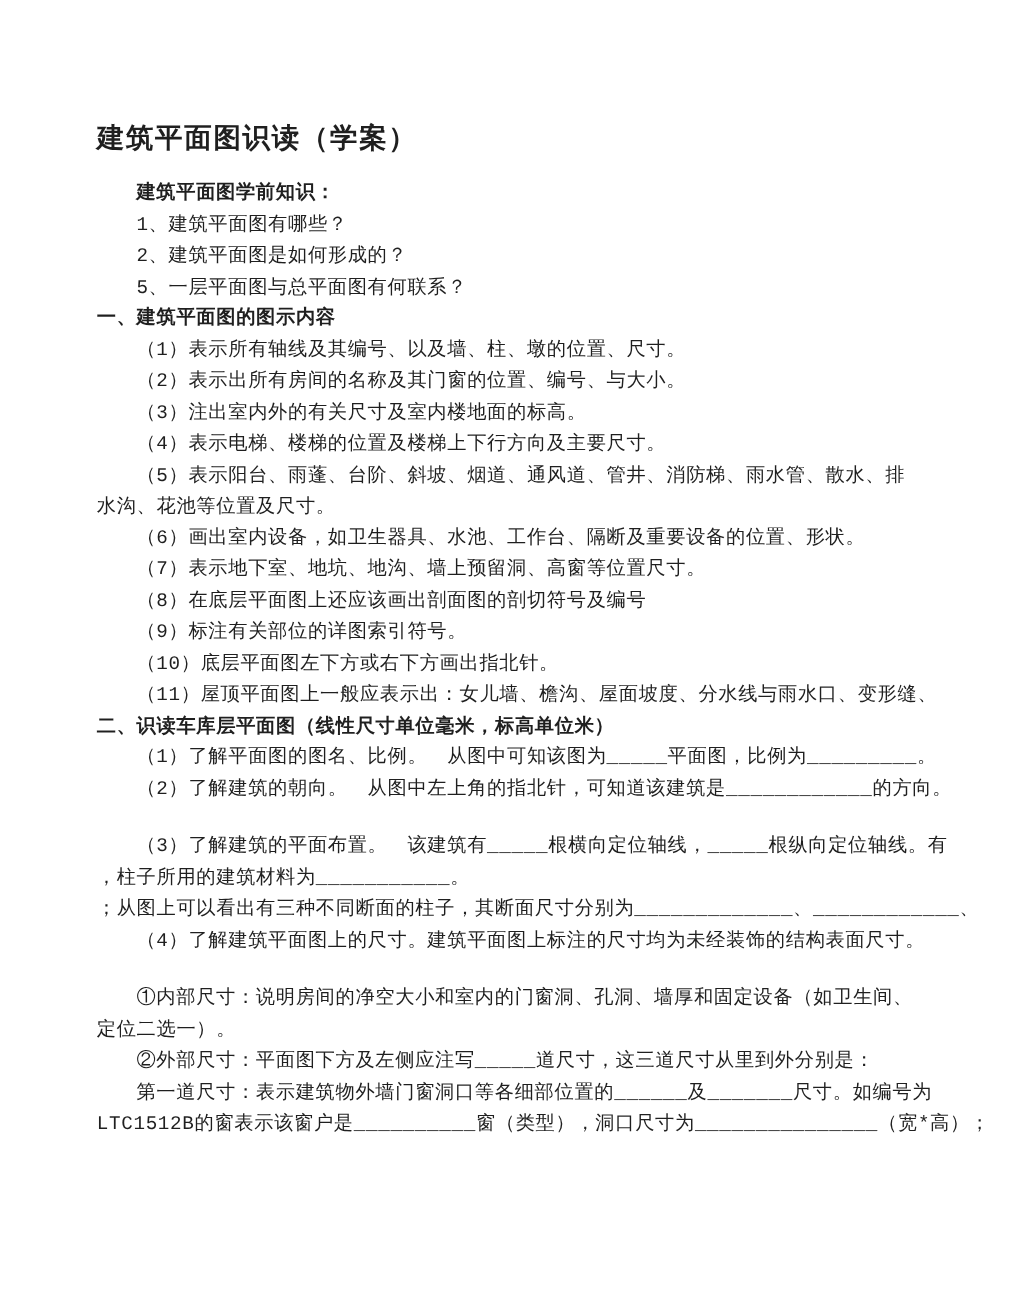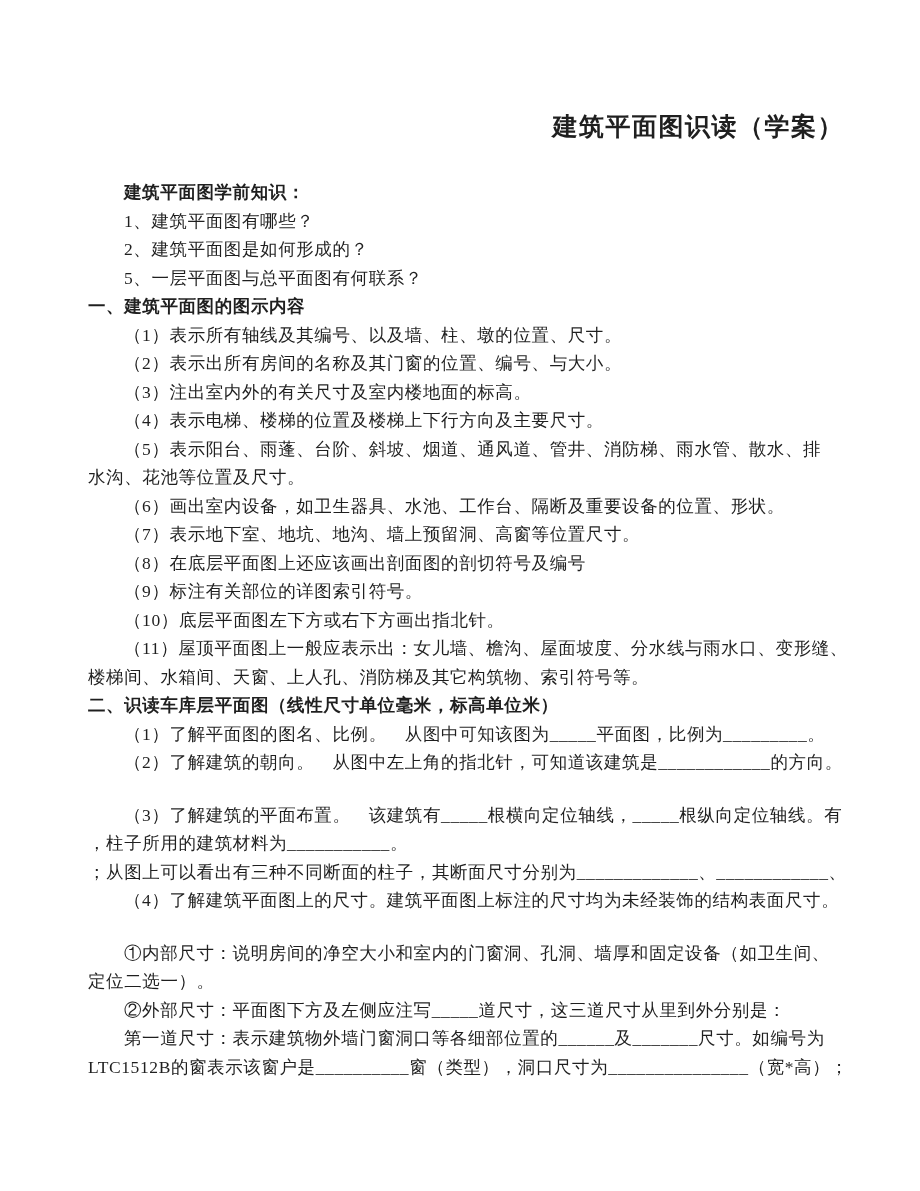--- a/index.html
+++ b/index.html
@@ -19,25 +19,25 @@
     position: absolute;
     left: 88px; top: 0;
     width: 756px;
   }
   .doc-title {
     margin: 0;
     padding-top: 104px;
     height: 46px;
     font-size: 25px;
     font-weight: bold;
-    text-align: right;
+    text-align: left;
     letter-spacing: 1.5px;
     line-height: 46px;
   }
-  .body-text { margin-top: 28px; }
+  .body-text { margin-top: 12px; font-family: Liberation Mono, monospace; }
   .line {
     font-size: 17.5px;
     line-height: 28.5px;
     letter-spacing: 0.6px;
     white-space: nowrap;
   }
   .indent { padding-left: 36px; }
   .bold { font-weight: bold; }
   .gap { height: 24px; }
 </style>
@@ -62,21 +62,20 @@
       <div class="line indent">（3）注出室内外的有关尺寸及室内楼地面的标高。</div>
       <div class="line indent">（4）表示电梯、楼梯的位置及楼梯上下行方向及主要尺寸。</div>
       <div class="line indent">（5）表示阳台、雨蓬、台阶、斜坡、烟道、通风道、管井、消防梯、雨水管、散水、排</div>
       <div class="line">水沟、花池等位置及尺寸。</div>
       <div class="line indent">（6）画出室内设备，如卫生器具、水池、工作台、隔断及重要设备的位置、形状。</div>
       <div class="line indent">（7）表示地下室、地坑、地沟、墙上预留洞、高窗等位置尺寸。</div>
       <div class="line indent">（8）在底层平面图上还应该画出剖面图的剖切符号及编号</div>
       <div class="line indent">（9）标注有关部位的详图索引符号。</div>
       <div class="line indent">（10）底层平面图左下方或右下方画出指北针。</div>
       <div class="line indent">（11）屋顶平面图上一般应表示出：女儿墙、檐沟、屋面坡度、分水线与雨水口、变形缝、</div>
-      <div class="line">楼梯间、水箱间、天窗、上人孔、消防梯及其它构筑物、索引符号等。</div>
 
       <div class="line bold">二、识读车库层平面图（线性尺寸单位毫米，标高单位米）</div>
       <div class="line indent">（1）了解平面图的图名、比例。　从图中可知该图为_____平面图，比例为_________。</div>
       <div class="line indent">（2）了解建筑的朝向。　从图中左上角的指北针，可知道该建筑是____________的方向。</div>
       <div class="gap"></div>
       <div class="line indent">（3）了解建筑的平面布置。　该建筑有_____根横向定位轴线，_____根纵向定位轴线。有</div>
       <div class="line">，柱子所用的建筑材料为___________。</div>
       <div class="line">；从图上可以看出有三种不同断面的柱子，其断面尺寸分别为_____________、____________、</div>
       <div class="line indent">（4）了解建筑平面图上的尺寸。建筑平面图上标注的尺寸均为未经装饰的结构表面尺寸。</div>
       <div class="gap"></div>

